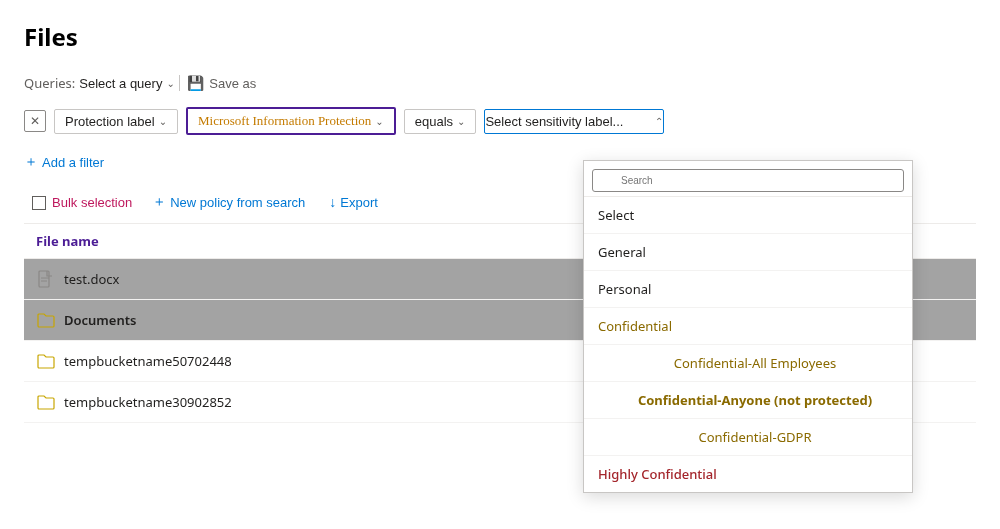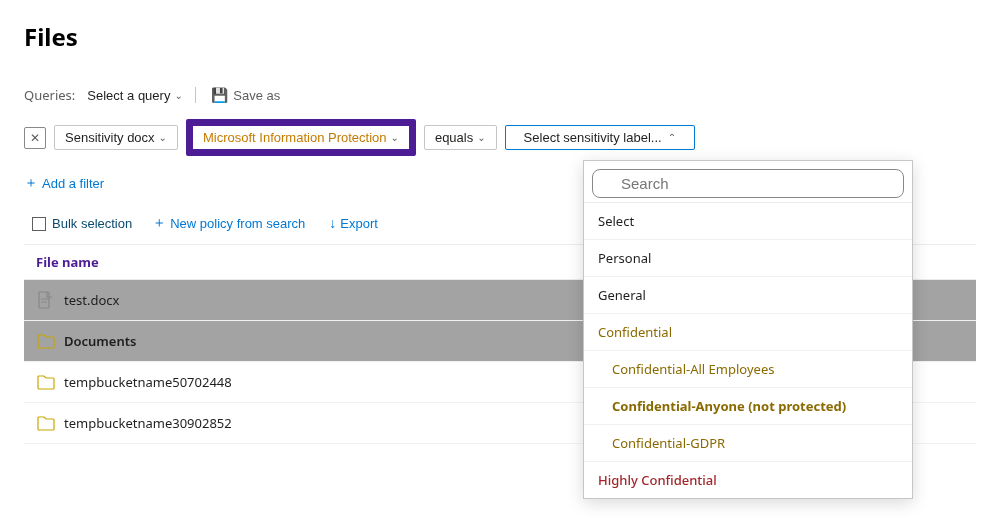--- a/index.html
+++ b/index.html
@@ -15,27 +15,26 @@
 
     .page-container {
       padding: 20px 24px;
       position: relative;
     }
 
     .page-title {
       font-size: 24px;
       font-weight: 700;
       color: #000;
-      margin-bottom: 32px;
+      margin-bottom: 20px;
     }
 
     .queries-row {
       display: flex;
       align-items: center;
-      gap: 8px;
       margin-bottom: 14px;
     }
 
     .queries-label {
       color: #605e5c;
       font-size: 13px;
     }
 
     .select-query-btn {
       display: flex;
@@ -106,35 +105,36 @@
       font-size: 13px;
       color: #201f1e;
     }
 
     .filter-tag .chevron {
       font-size: 10px;
       color: #605e5c;
     }
 
     .filter-tag-orange {
-      border: 7px solid #4c1d95;
+      border: 2px solid #4c1d95;
       color: #c47b00;
+      font-family: Liberation Serif, serif;
     }
 
     .filter-tag-operator {
       border: 1px solid #c8c6c4;
     }
 
     .filter-sensitivity-btn {
       display: flex;
       align-items: center;
       gap: 6px;
       border: 1px solid #0078d4;
       border-radius: 2px;
-      padding: 4px 18px;
+      padding: 4px 0;
       cursor: pointer;
       background: #fff;
       font-size: 13px;
       color: #201f1e;
       min-width: 180px;
     }
 
     .filter-sensitivity-btn .chevron-up {
       font-size: 10px;
       color: #605e5c;
@@ -162,21 +162,21 @@
       padding-bottom: 8px;
       border-bottom: 1px solid #edebe9;
     }
 
     .bulk-select-btn {
       display: flex;
       align-items: flex-end;
       gap: 6px;
       cursor: pointer;
       font-size: 13px;
-      color: #0c4a6e;
+      color: #be185d;
       background: none;
       border: none;
       padding: 4px 8px;
     }
 
     .checkbox-empty {
       width: 14px;
       height: 14px;
       border: 1px solid #605e5c;
       display: inline-block;
@@ -262,23 +262,23 @@
     }
 
     .dropdown-search-wrapper {
       padding: 8px 8px 4px 8px;
       border-bottom: 1px solid #edebe9;
     }
 
     .dropdown-search-input {
       width: 100%;
       border: 1px solid #8a8886;
-      border-radius: 8px;
+      border-radius: 3px;
       padding: 5px 8px 5px 28px;
-      font-size: 15px;
+      font-size: 10px;
       outline: none;
       color: #201f1e;
       position: relative;
     }
 
     .search-input-wrapper {
       position: relative;
     }
 
     .search-input-wrapper .search-icon-inner {
@@ -301,20 +301,21 @@
       padding: 9px 14px;
       cursor: pointer;
       font-size: 13px;
       color: #201f1e;
       border-bottom: 1px solid #f3f2f1;
     }
 
     .dropdown-item-indented {
       padding-left: 28px;
       color: #8a6a00;
+      text-align: center;
     }
 
     .plus-icon {
       color: #0078d4;
       font-size: 14px;
     }
 
     .download-icon {
       color: #0078d4;
       font-size: 14px;
@@ -339,21 +340,21 @@
       <span>Save as</span>
     </button>
   </div>
 
   <div class="filters-row">
     <button class="filter-close-btn">
       <span>✕</span>
     </button>
 
     <button class="filter-tag">
-      <span>Sensitivity docx</span>
+      <span>Protection label</span>
       <span class="chevron">⌄</span>
     </button>
 
     <button class="filter-tag filter-tag-orange">
       <span>Microsoft Information Protection</span>
       <span class="chevron">⌄</span>
     </button>
 
     <button class="filter-tag filter-tag-operator">
       <span>equals</span>
@@ -454,22 +455,22 @@
   <div class="dropdown-overlay">
     <div class="dropdown-search-wrapper">
       <div class="search-input-wrapper">
         <span class="search-input-wrapper"></span>
         <span class="search-icon-inner">🔍</span>
         <input class="dropdown-search-input" type="text" placeholder="Search" style="">
       </div>
     </div>
     <div class="dropdown-list" id="dropdown-list">
     <div class="dropdown-item">Select</div>
+        <div class="dropdown-item">General</div>
         <div class="dropdown-item">Personal</div>
-        <div class="dropdown-item">General</div>
         <div class="dropdown-item" style="color: rgb(138, 106, 0);">Confidential</div>
         <div class="dropdown-item dropdown-item-indented" style="color: rgb(138, 106, 0);">Confidential-All Employees</div>
         <div class="dropdown-item dropdown-item-indented" style="color: rgb(138, 106, 0); font-weight: bold;">Confidential-Anyone (not protected)</div>
         <div class="dropdown-item dropdown-item-indented" style="color: rgb(138, 106, 0);">Confidential-GDPR</div>
         <div class="dropdown-item" style="color: rgb(164, 38, 44); font-weight: 500;">Highly Confidential</div>
       </div>
   </div>
 
 </div>
 

